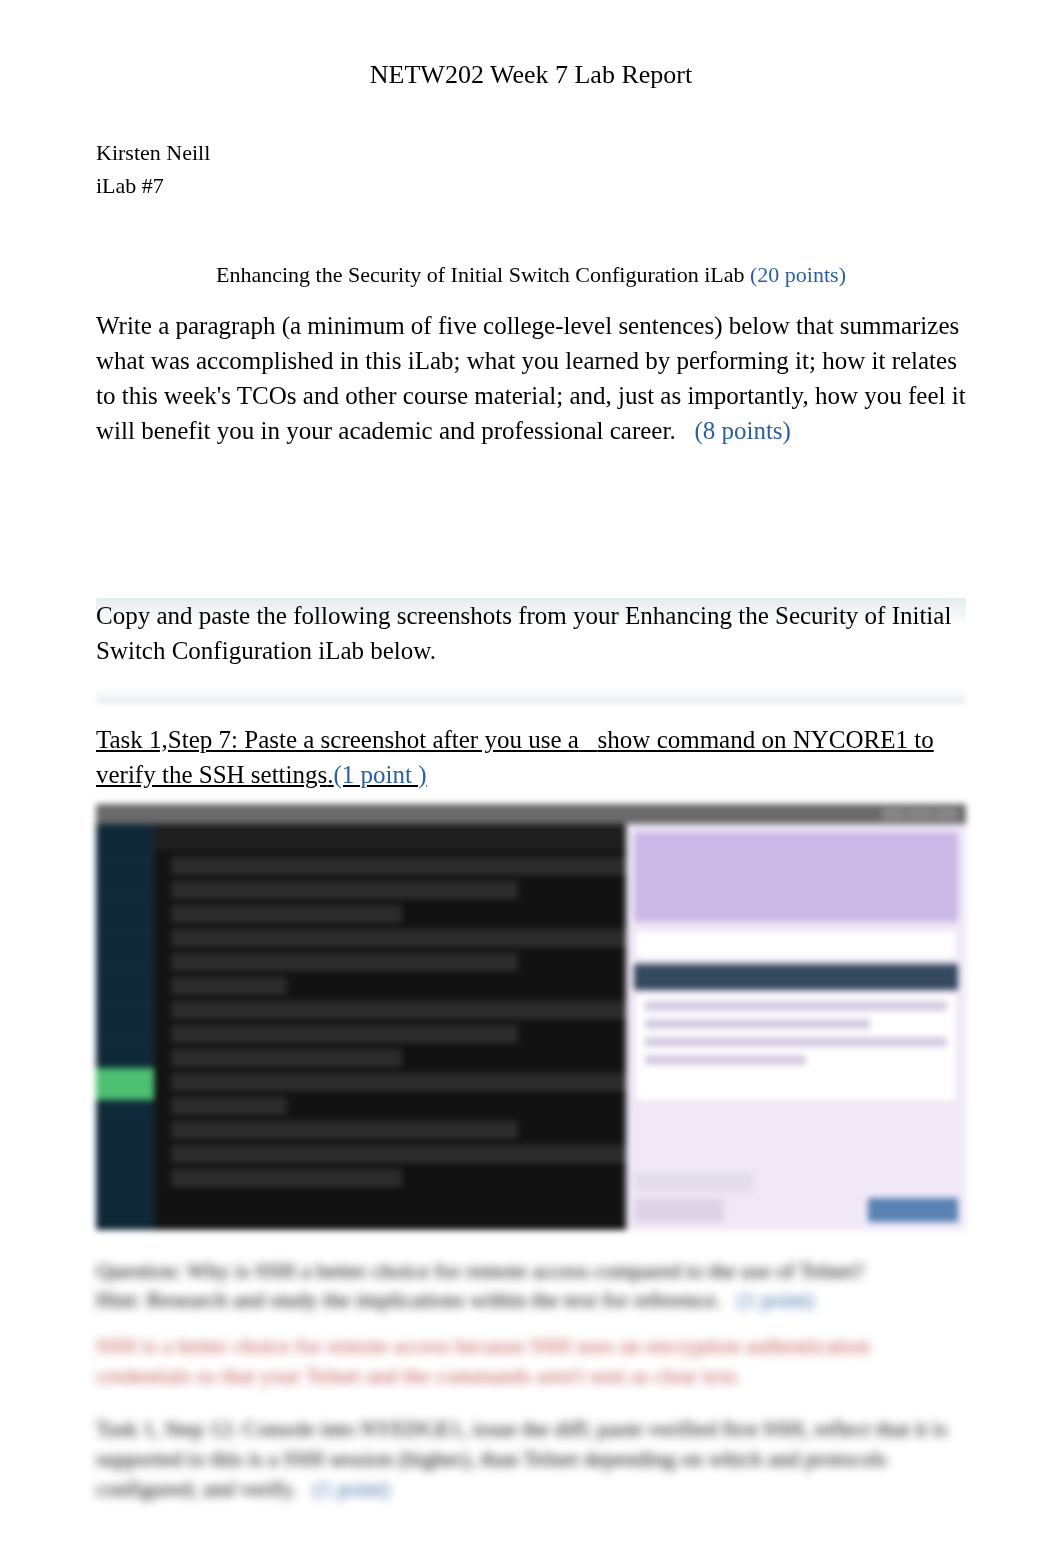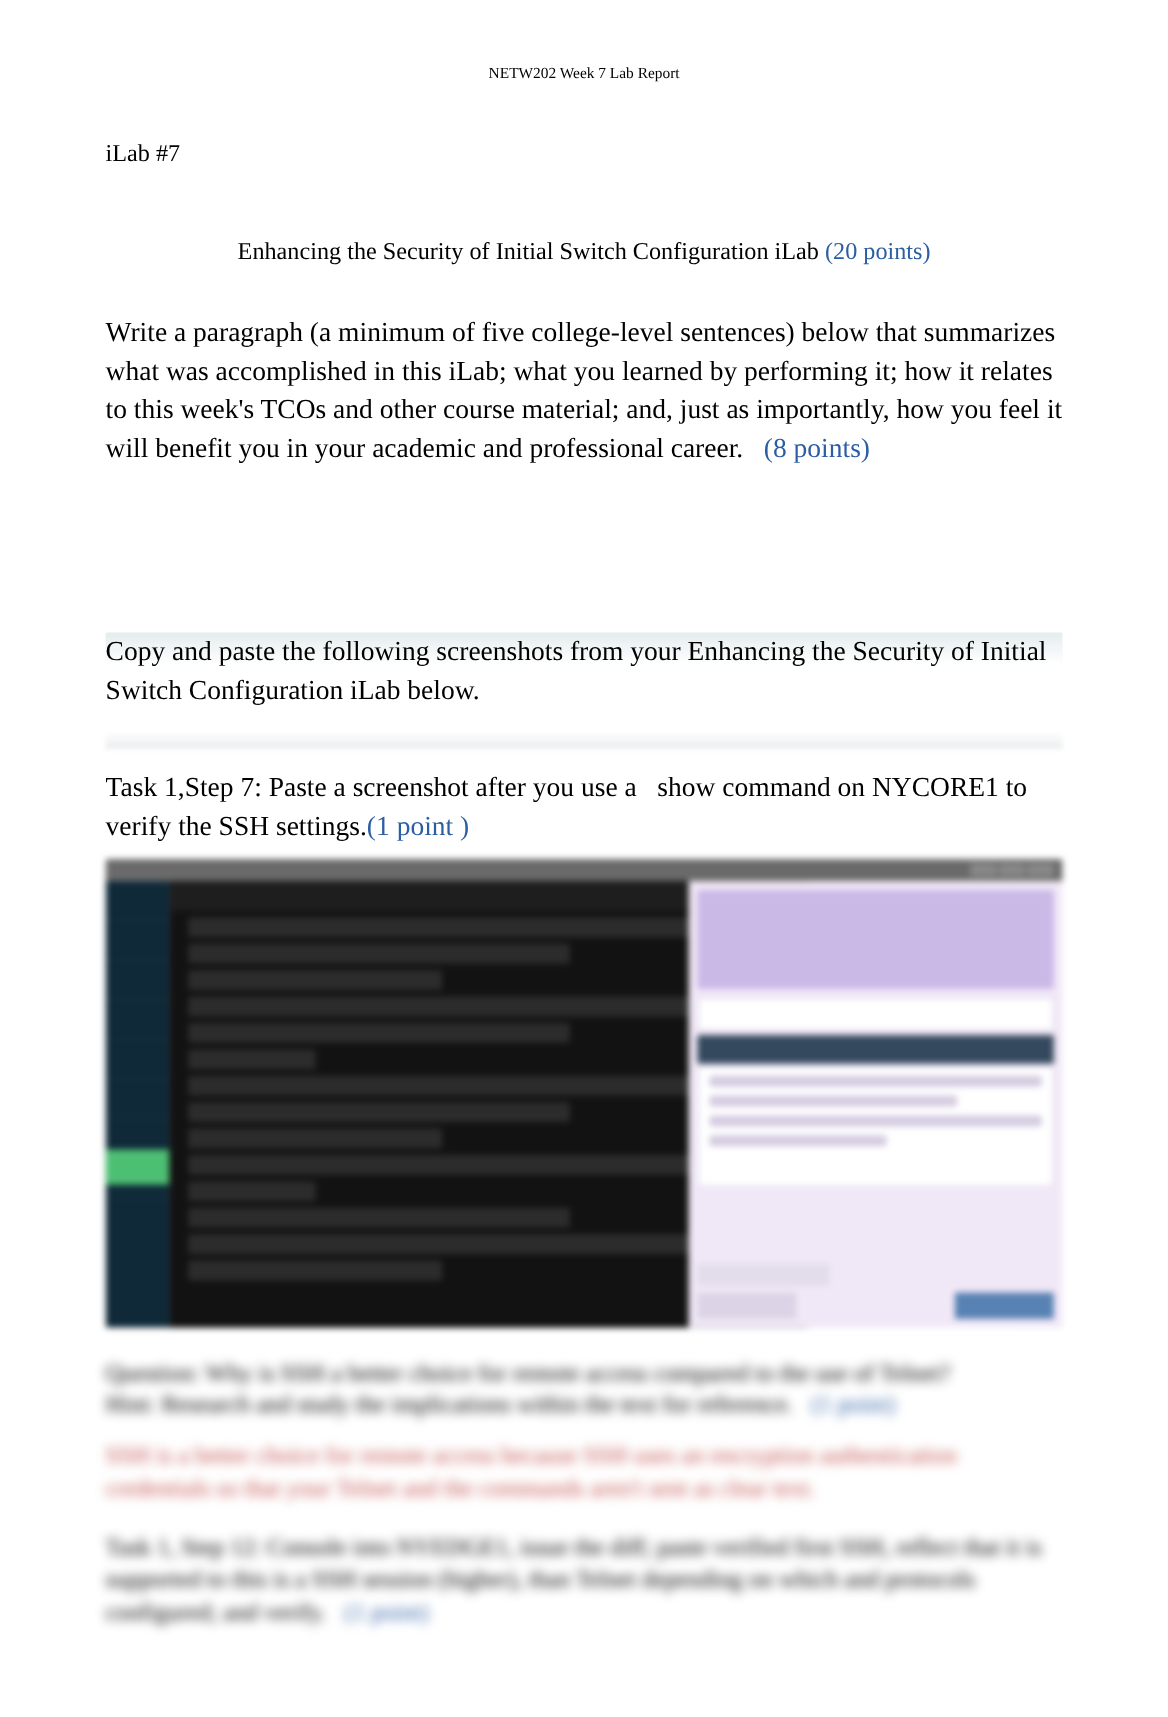--- a/index.html
+++ b/index.html
@@ -9,35 +9,35 @@
       width: 1062px;
       height: 1561px;
       position: relative;
       color: #000;
     }
     .page {
       padding: 60px 96px 60px 96px;
     }
     .header-title {
       text-align: center;
-      font-size: 14px;
+      font-size: 26px;
       margin-bottom: 48px;
     }
     .student-block {
       font-size: 22px;
       line-height: 1.4;
     }
     .student-block div {
       margin-bottom: 2px;
     }
     .lab-title-line {
       text-align: center;
       font-size: 22px;
       margin-top: 60px;
-      margin-bottom: 44px;
+      margin-bottom: 20px;
     }
     .pts { color: #2b5ea2; }
     .body-text {
       font-size: 25px;
       line-height: 1.4;
     }
     .blur-red { color: #c0504d; }
     .blur-black { color: #000; }
     .spacer-big { height: 150px; }
     .region-shadow {
@@ -96,20 +96,21 @@
     .mt16 { margin-top: 16px; }
   </style>
 </head>
 <body>
 
 <div class="page">
 
   <div class="header-title">NETW202 Week 7 Lab Report</div>
 
   <div class="student-block">
+    <div>Kirsten Neill</div>
     <div>iLab #7</div>
   </div>
 
   <div class="lab-title-line">
     <span>Enhancing the Security of Initial Switch Configuration iLab</span>
     <span class="pts">(20 points)</span>
   </div>
 
   <div class="body-text">
     <span>Write a paragraph (a minimum of five college-level sentences) below that summarizes what was accomplished in this iLab; what you learned by performing it; how it relates to this week's TCOs and other course material; and, just as importantly, how you feel it will benefit you in your academic and professional career.</span>
@@ -119,21 +120,21 @@
   <div class="spacer-big"></div>
 
   <div class="region-shadow">
     <div class="body-text">
       <span>Copy and paste the following screenshots from your Enhancing the Security of Initial Switch Configuration iLab below</span><span>.</span>
     </div>
   </div>
 
   <div class="sep-glow"></div>
 
-  <div class="body-text" style="margin-top:18px;">
+  <div class="body-text" style="margin-top:18px;text-decoration:underline;">
     <span>Task 1,Step 7: Paste a screenshot after you use a</span>
     &nbsp;&nbsp;<span>show command on NYCORE1 to verify the SSH settings</span><span>.</span><span class="pts">(1 point )</span>
   </div>
 
   <div class="screenshot-box">
     <div class="ss-top">
       <div class="ss-top-btn1"></div>
         <div class="ss-top-btn2"></div>
         <div class="ss-top-btn3"></div>
     </div>

